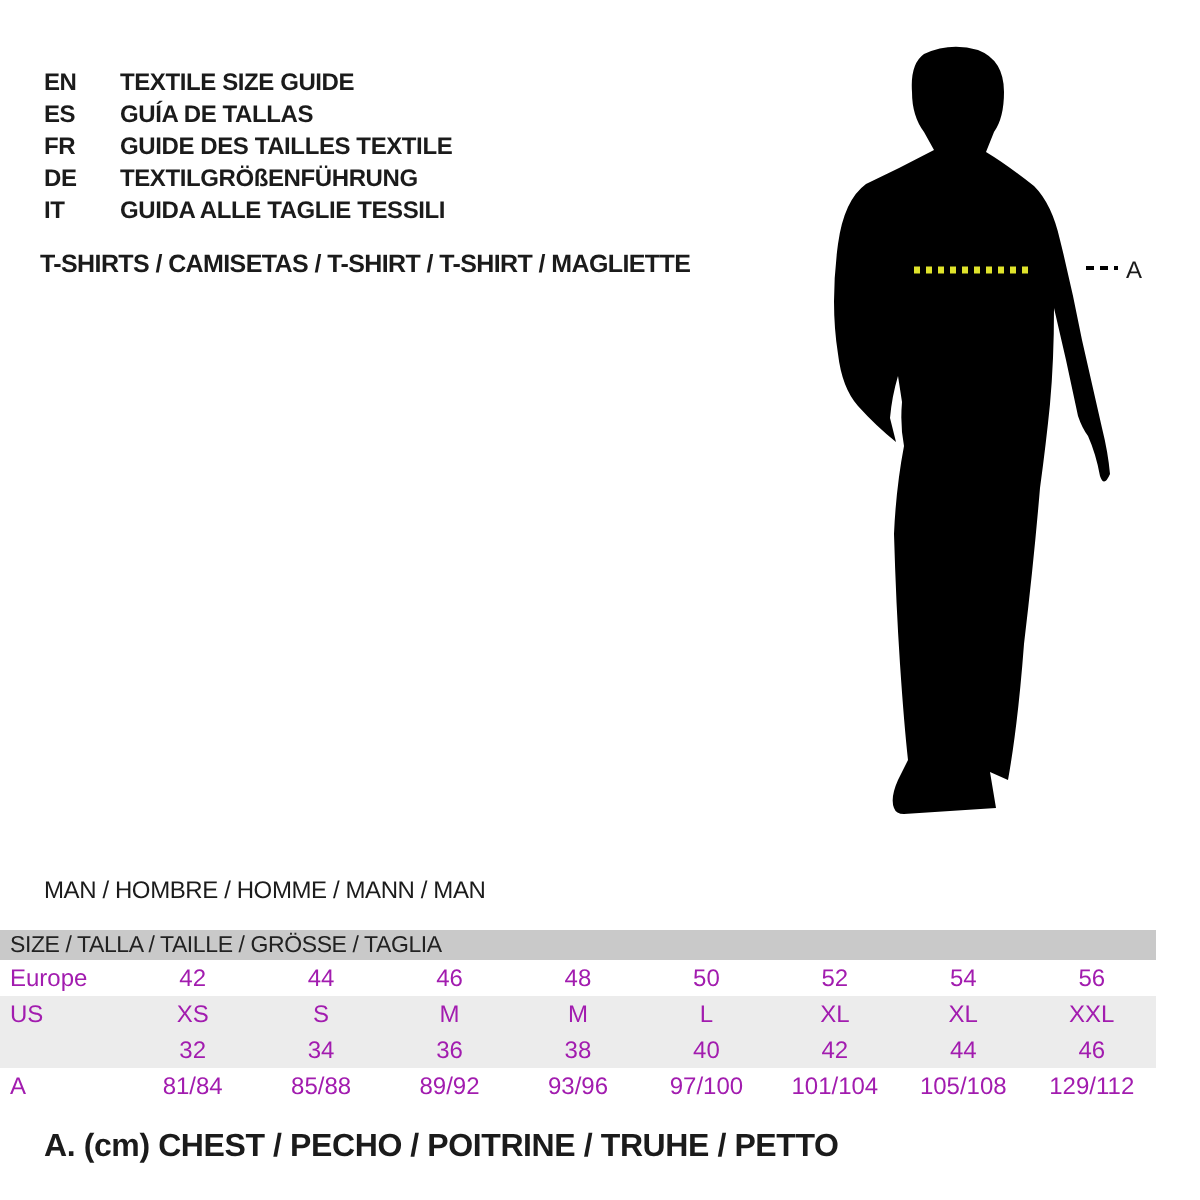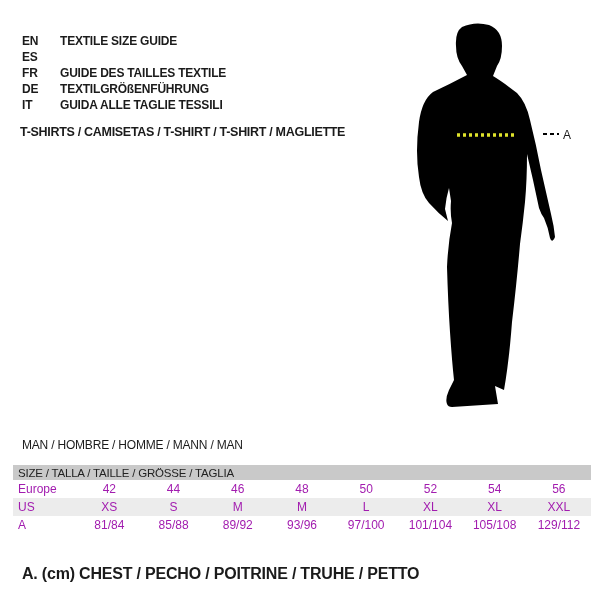--- a/index.html
+++ b/index.html
@@ -22,21 +22,21 @@
   .cat-line{font-size:12.5px;font-weight:700;line-height:18px;letter-spacing:-0.3px;white-space:nowrap;}
 
   
   .figure-wrap{position:absolute;left:405px;top:5px;width:170px;height:395px;}
   .figure-wrap svg{display:block;}
 
   
   .section-title{position:absolute;left:22px;top:421px;font-size:12px;font-weight:400;letter-spacing:-0.2px;white-space:nowrap;}
 
   
-  .size-table{position:absolute;left:13px;top:448px;width:578px;border-collapse:collapse;table-layout:fixed;}
+  .size-table{position:absolute;left:0;top:448px;width:578px;border-collapse:collapse;table-layout:fixed;}
   .size-table th{
     background:#c9c9c9;height:15px;font-size:11.5px;font-weight:400;
     text-align:left;padding:0 0 0 5px;letter-spacing:-0.2px;color:#222;
   }
   .size-table td{
     height:18px;font-size:12px;font-weight:400;text-align:center;
     padding:0;vertical-align:middle;color:#a21caf;
   }
   .size-table td.lbl{text-align:left;padding-left:5px;width:64px;}
   .size-table tr.shaded td{background:#ececec;}
@@ -49,20 +49,21 @@
 
 <div class="canvas">
 
   <div class="lang-list">
     <div class="lang-row">
       <span class="lang-code">EN</span>
       <span class="lang-label">TEXTILE SIZE GUIDE</span>
     </div>
     <div class="lang-row">
       <span class="lang-code">ES</span>
+      <span class="lang-label">GUÍA DE TALLAS</span>
     </div>
     <div class="lang-row">
       <span class="lang-code">FR</span>
       <span class="lang-label">GUIDE DES TAILLES TEXTILE</span>
     </div>
     <div class="lang-row">
       <span class="lang-code">DE</span>
       <span class="lang-label">TEXTILGRÖßENFÜHRUNG</span>
     </div>
     <div class="lang-row">
@@ -149,20 +150,31 @@
         <td class="lbl">US</td>
         <td>XS</td>
         <td>S</td>
         <td>M</td>
         <td>M</td>
         <td>L</td>
         <td>XL</td>
         <td>XL</td>
         <td>XXL</td>
       </tr>
+      <tr class="shaded">
+        <td class="lbl"></td>
+        <td>32</td>
+        <td>34</td>
+        <td>36</td>
+        <td>38</td>
+        <td>40</td>
+        <td>42</td>
+        <td>44</td>
+        <td>46</td>
+      </tr>
       <tr>
         <td class="lbl">A</td>
         <td>81/84</td>
         <td>85/88</td>
         <td>89/92</td>
         <td>93/96</td>
         <td>97/100</td>
         <td>101/104</td>
         <td>105/108</td>
         <td>129/112</td>

